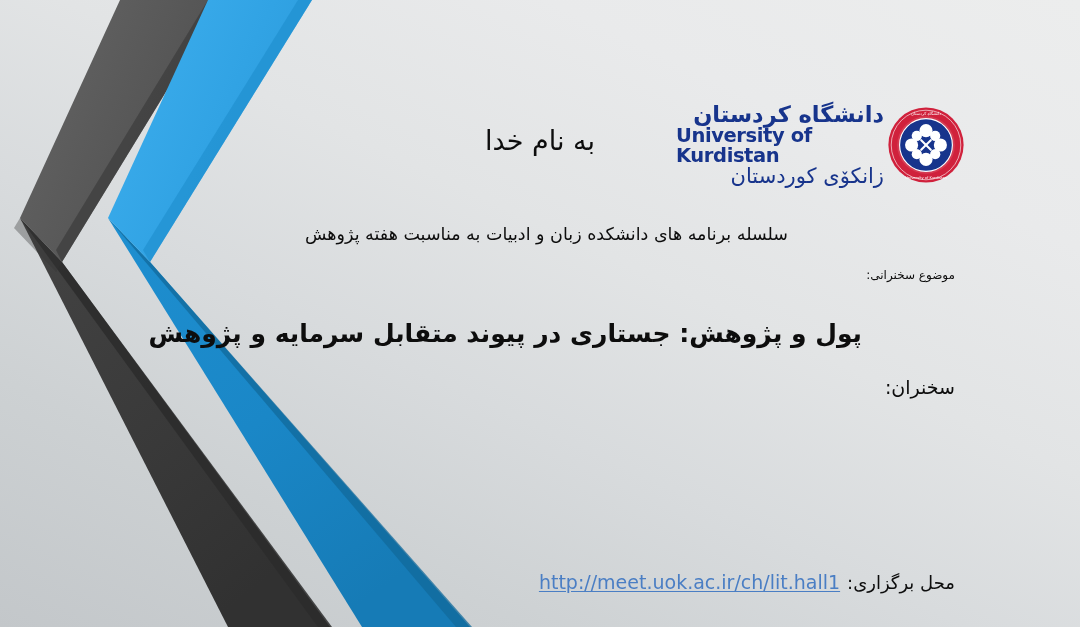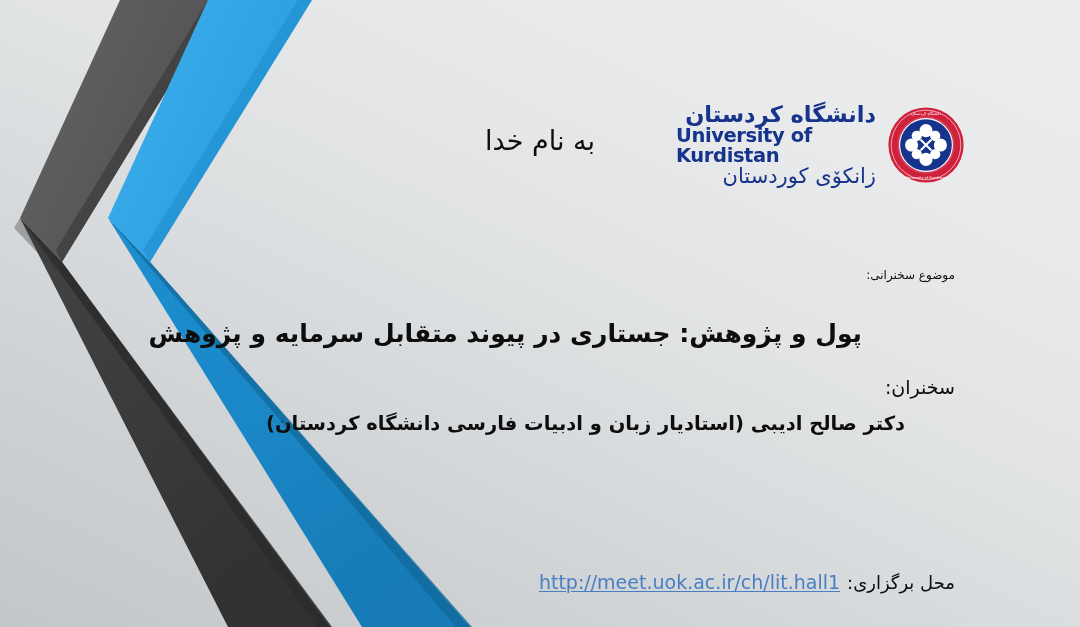--- a/index.html
+++ b/index.html
@@ -130,21 +130,21 @@
   .logo {
     position: absolute;
     left: 676px;
     top: 104px;
     width: 290px;
     height: 82px;
     display: flex;
     flex-direction: row;
     align-items: center;
     justify-content: flex-start;
-    gap: 10px;
+    gap: 2px;
     direction: ltr;
   }
 
   .logo-words {
     display: flex;
     flex-direction: column;
     align-items: flex-end;
     justify-content: center;
     line-height: 1.02;
     color: #17348c;
@@ -252,28 +252,28 @@
 
       <text x="50" y="12" font-size="5.2" fill="#ffffff" text-anchor="middle" font-family="'DejaVu Sans','Liberation Sans',sans-serif">دانشگاه کردستان</text>
       <text x="50" y="93" font-size="4.6" fill="#ffffff" text-anchor="middle" font-family="'DejaVu Sans','Liberation Sans',sans-serif">University of Kurdistan</text>
     </svg>
   </div>
 
   <div class="textcol">
 
     <div class="line bismillah">به نام خدا</div>
 
+    <div class="line series">سلسله برنامه های دانشکده زبان و ادبیات به مناسبت هفته پژوهش</div>
 
     <div class="line topic-label">موضوع سخنرانی:</div>
 
     <div class="line topic-title">پول و پژوهش: جستاری در پیوند متقابل سرمایه و پژوهش</div>
 
     <div class="line speaker-label">سخنران:</div>
 
-    <div class="line speaker-name">دکتر صالح ادیبی (استادیار زبان و ادبیات فارسی دانشگاه کردستان)</div>
 
 
     <div class="line venue-row">
       <span class="venue-label">محل برگزاری:</span>
       <a class="venue-url" href="#">http://meet.uok.ac.ir/ch/lit.hall1</a>
     </div>
 
   </div>
 </div>
 

